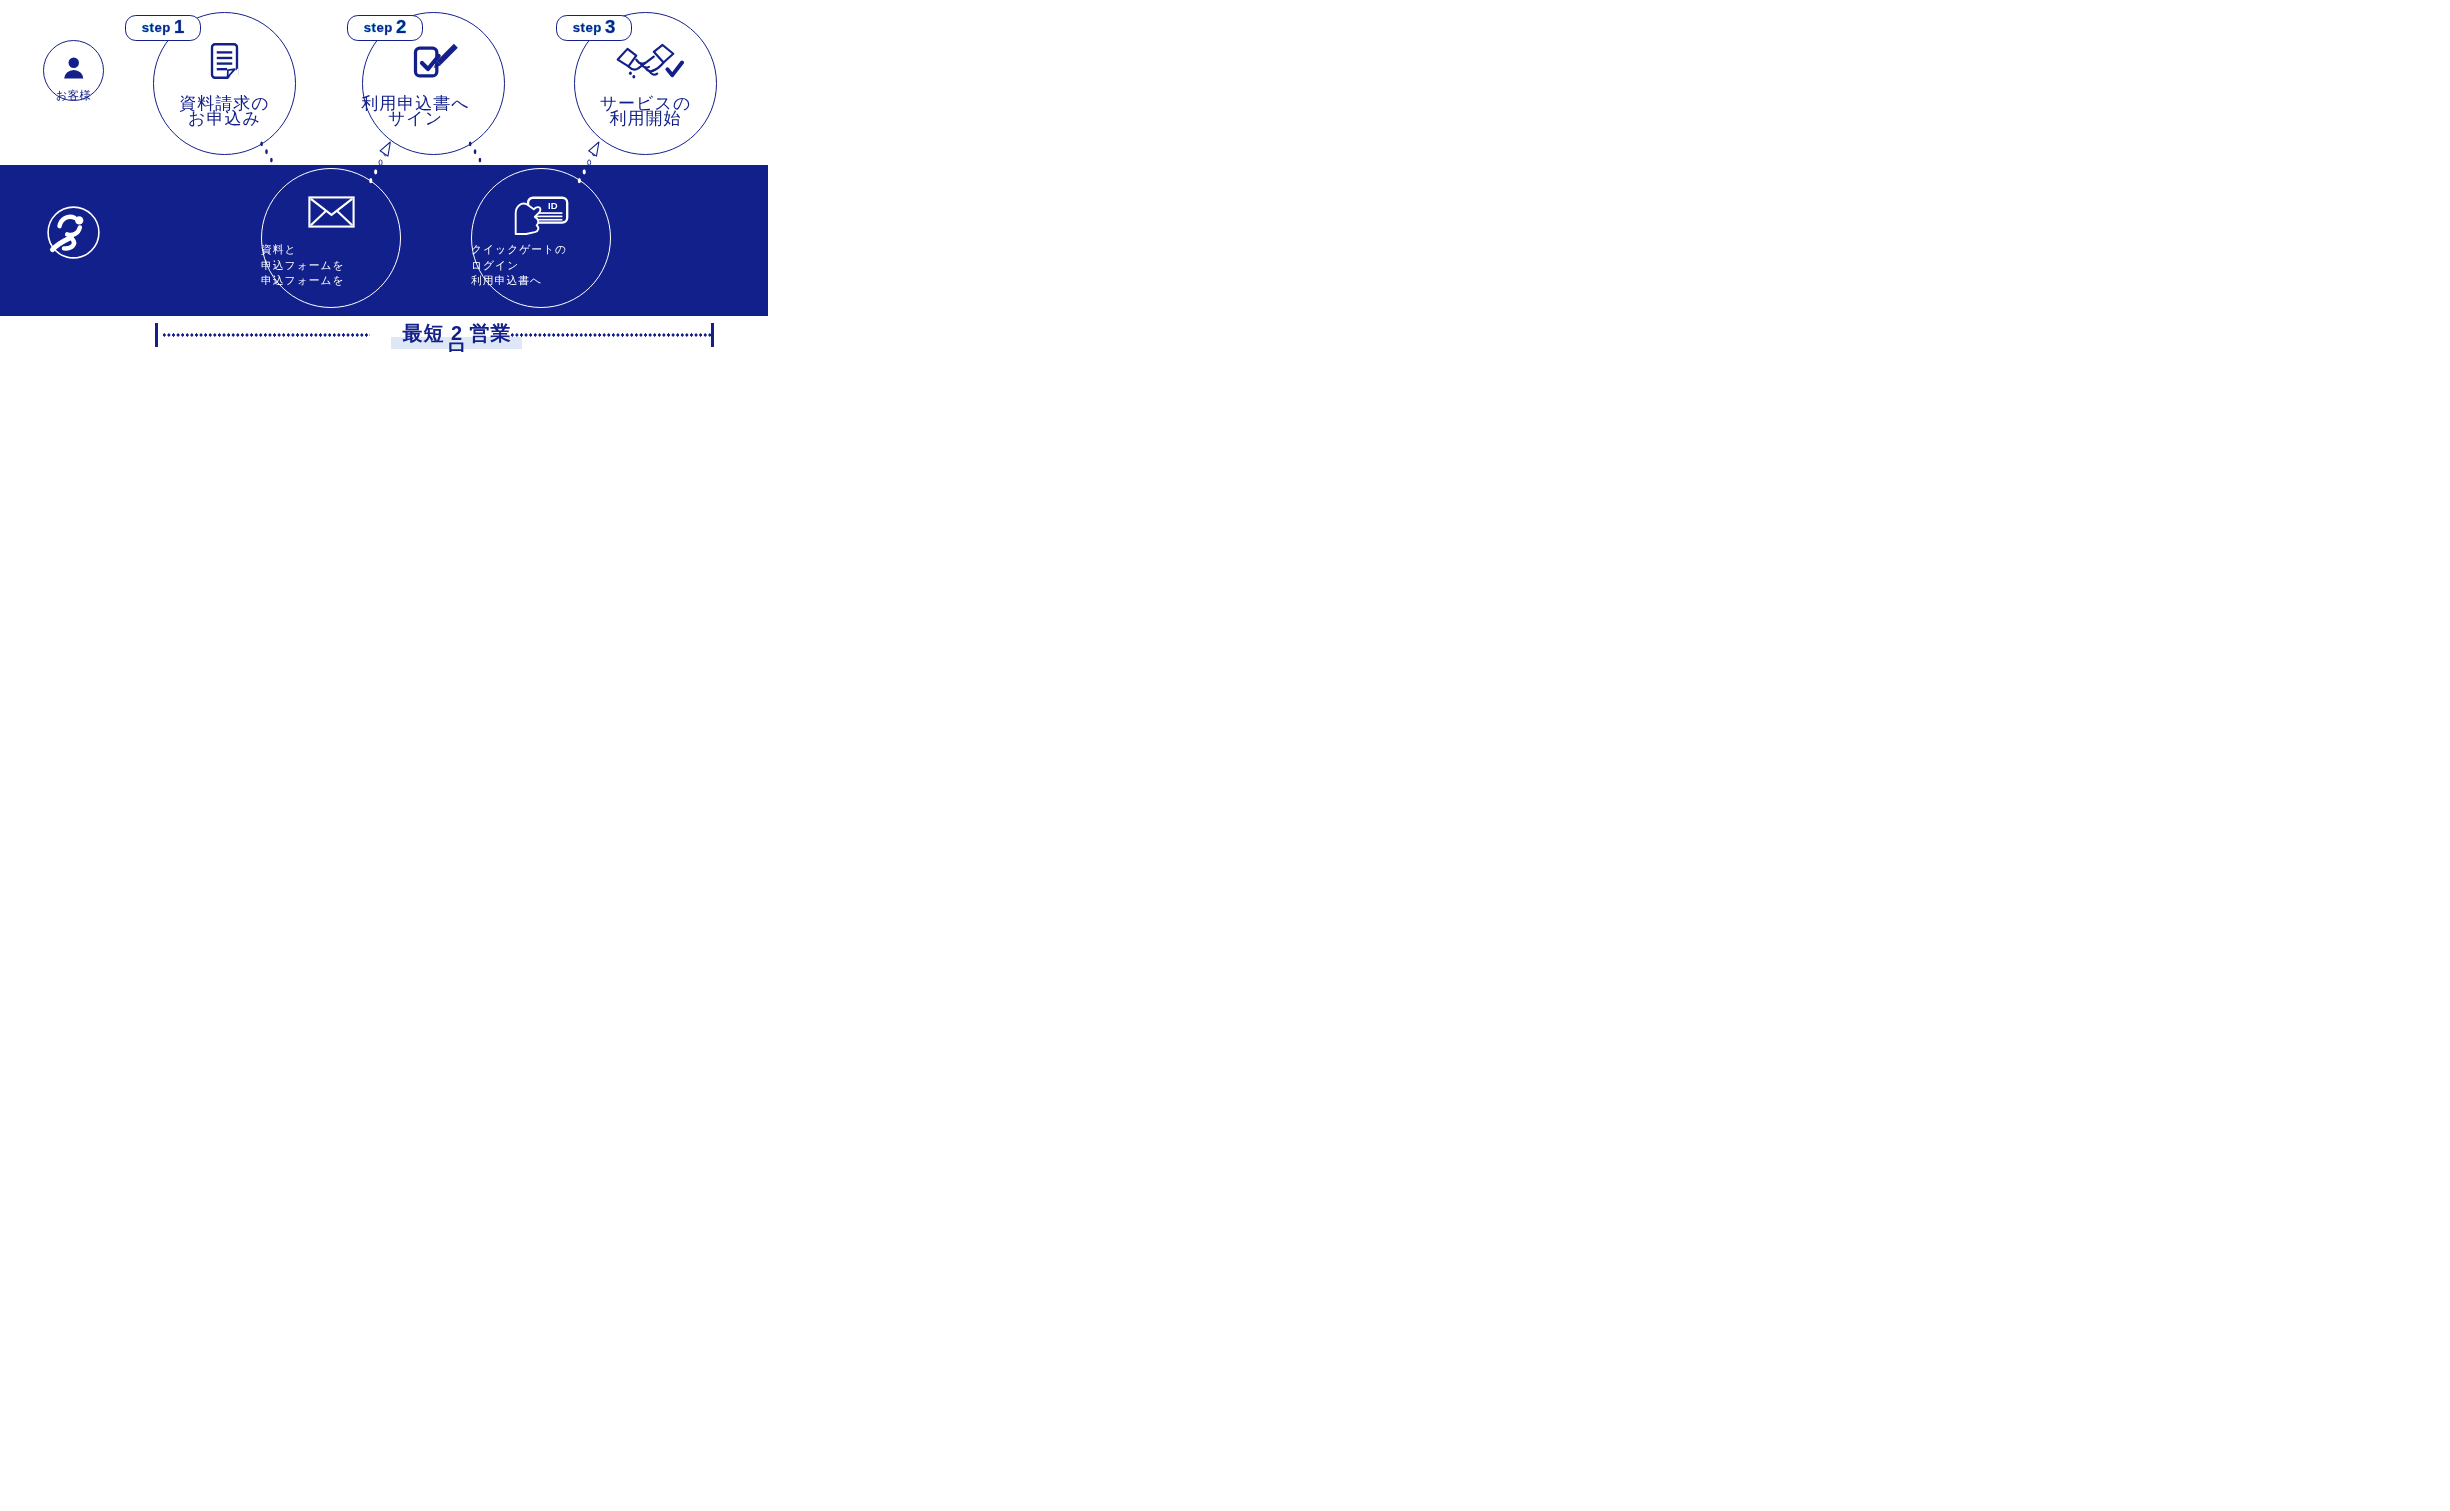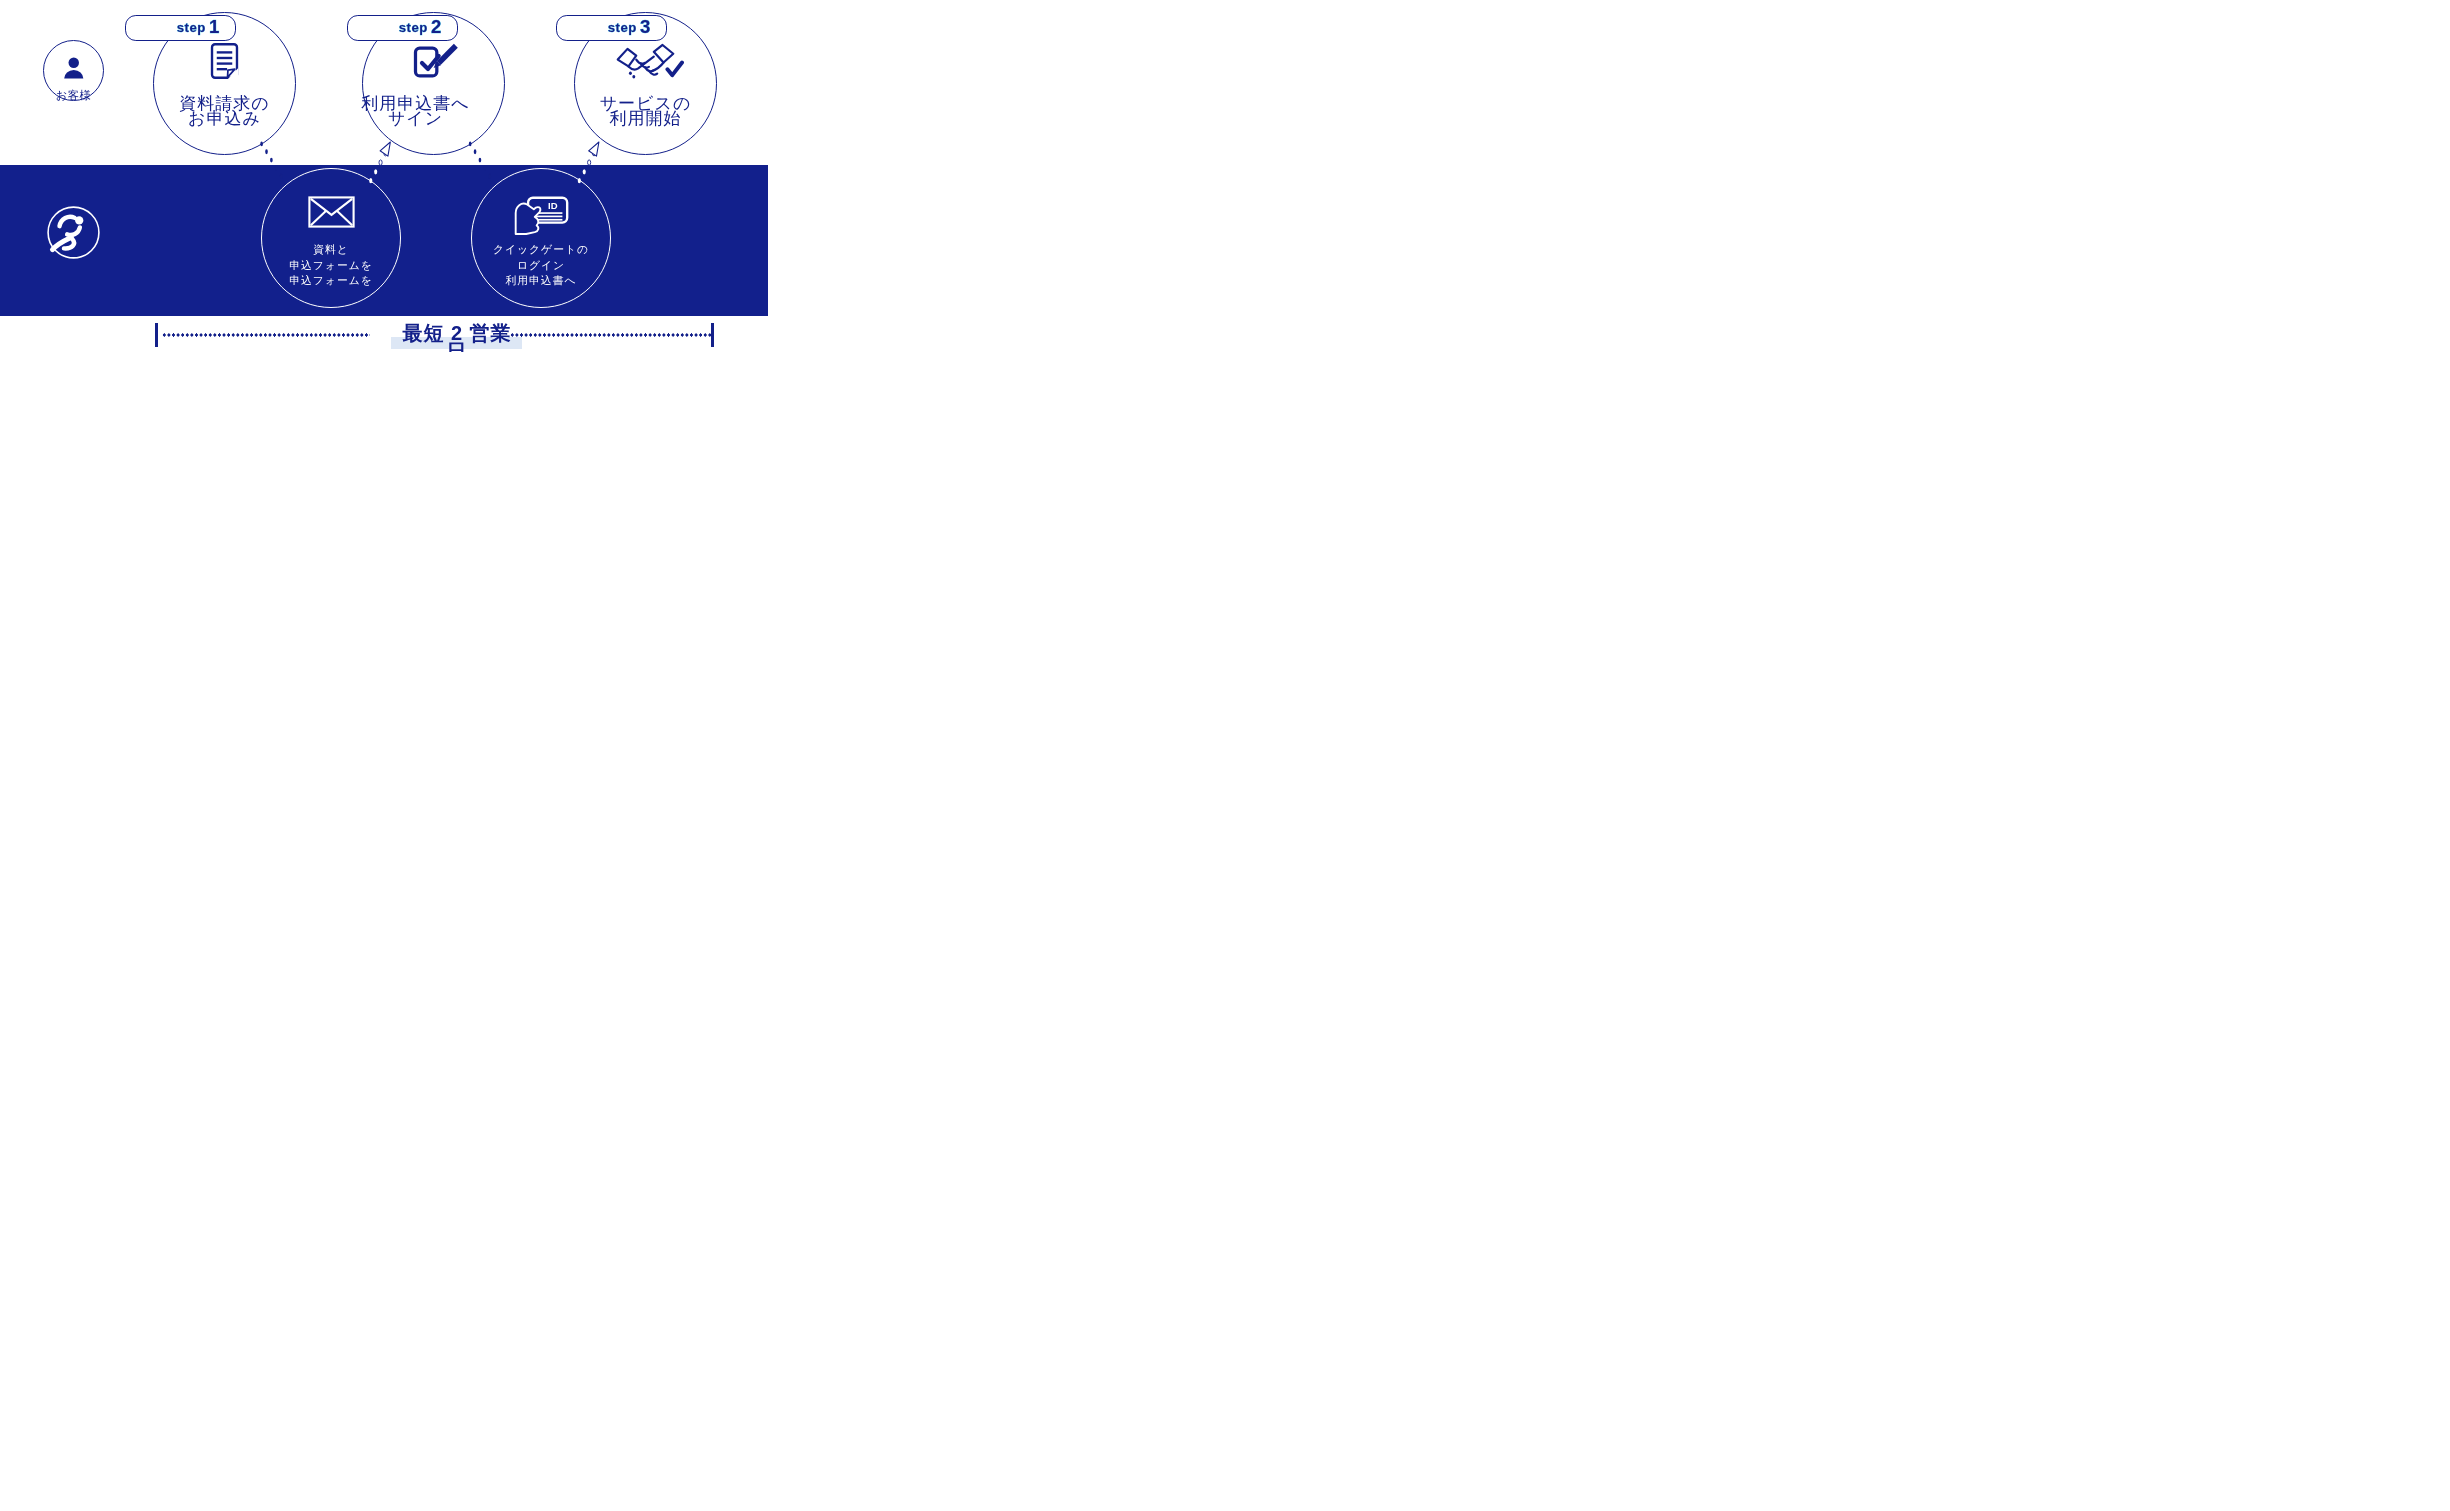--- a/index.html
+++ b/index.html
@@ -25,35 +25,35 @@
   #customer-label{left:43px;top:88px;width:61px;text-align:center;font-size:11.3px;font-weight:500;color:var(--navy);z-index:2;letter-spacing:0.5px;}
   
   .step-circle{width:143px;height:143px;top:11.8px;}
   #step1-circle{left:153px;} #step2-circle{left:362px;} #step3-circle{left:574px;}
   .step-label{top:96px;text-align:center;font-size:17px;line-height:15px;color:var(--navy);z-index:2;letter-spacing:1px;}
   #step1-label{left:153px;width:143px;} #step2-label{left:344px;width:143px;} #step3-label{left:574px;width:143px;}
   
   .badge{
     width:74px;height:23.5px;top:15px;z-index:4;background:#fff;
     border:1.2px solid var(--navy);border-radius:10.8px;
-    display:flex;align-items:center;justify-content:center;gap:3px;padding-left:35px;
+    display:flex;align-items:center;justify-content:center;gap:3px;
   }
   #badge-1{left:125px;} #badge-2{left:347px;} #badge-3{left:556px;}
   .badge-prefix{
     font-size:13.2px;font-weight:700;color:var(--navy);letter-spacing:0.5px;
     -webkit-text-stroke:0.5px var(--cyan);paint-order:stroke fill;
   }
   .badge-num{
     font-size:18.6px;font-weight:700;color:var(--navy);line-height:18.6px;
     -webkit-text-stroke:0.6px var(--cyan);paint-order:stroke fill;
   }
   
   .prov-circle{width:140px;height:140px;top:168px;z-index:2;}
   #prov1-circle{left:261px;} #prov2-circle{left:471px;}
-  .prov-label{top:242px;text-align:center;font-size:10.8px;line-height:15.7px;color:#fff;z-index:2;letter-spacing:1px;}
+  .prov-label{top:242px;font-size:10.8px;line-height:15.7px;color:#fff;z-index:2;letter-spacing:1px;}
   #prov1-label{left:261px;width:140px;} #prov2-label{left:471px;width:140px;}
   
   #runner-box{left:43px;top:202px;width:61px;height:61px;z-index:2;}
   
   #person-icon{left:61px;top:54px;z-index:2;}
   #document-icon{left:209px;top:42px;z-index:2;}
   #checkbox-pen-icon{left:409px;top:42px;z-index:2;}
   #handshake-check-icon{left:608px;top:42px;z-index:2;}
   #envelope-icon{left:308px;top:196px;z-index:2;}
   #id-card-icon{left:509px;top:194px;z-index:2;}

